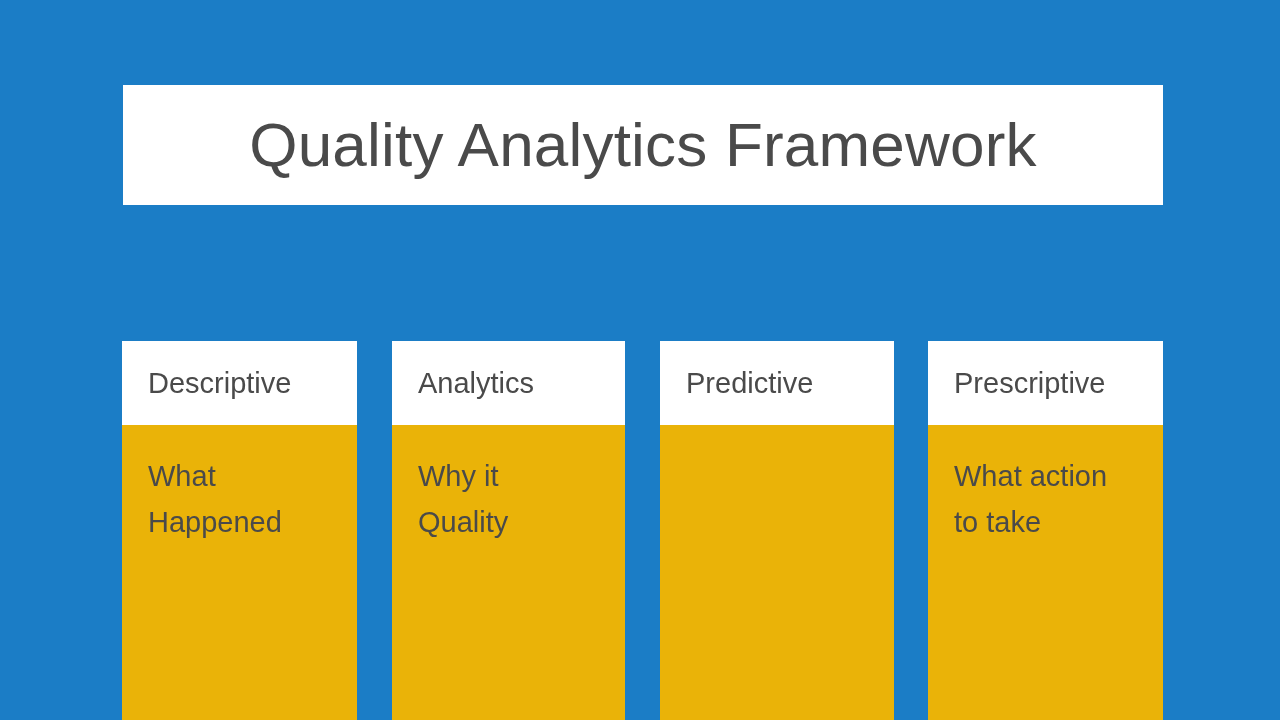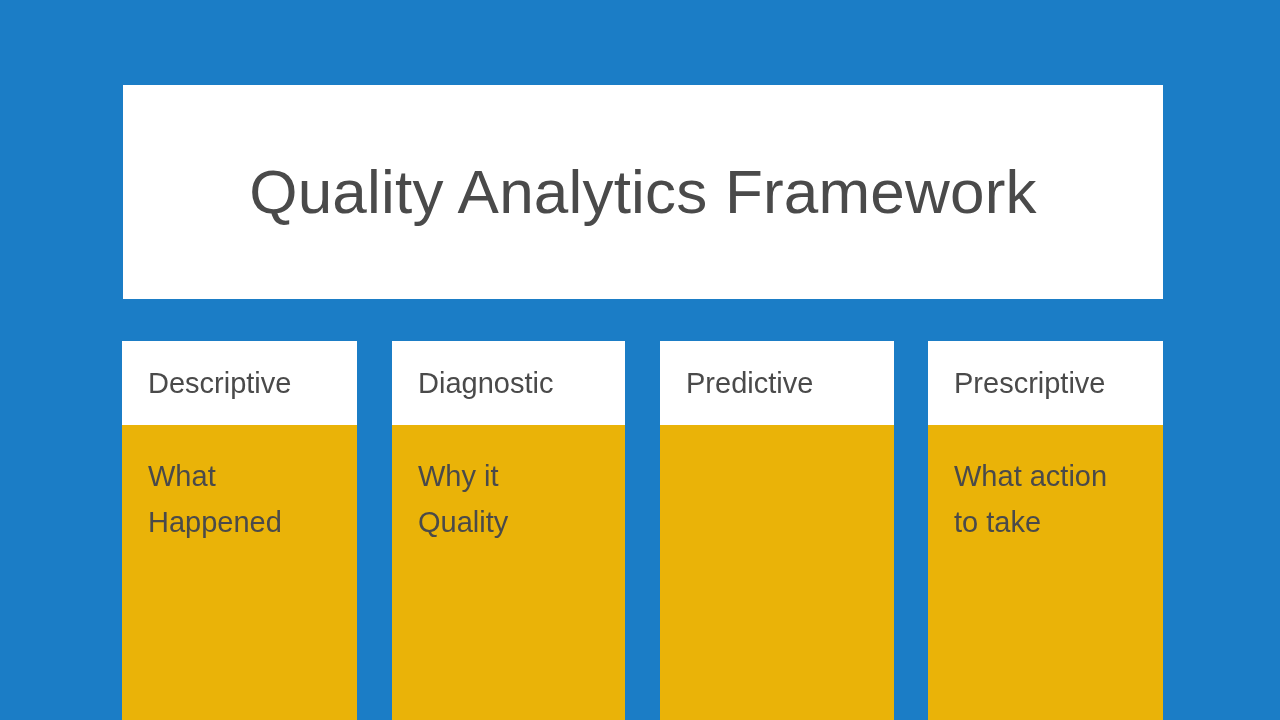--- a/index.html
+++ b/index.html
@@ -21,21 +21,21 @@
     height: 720px;
     background: #1b7dc6;
   }
 
   
   #title-banner {
     position: absolute;
     left: 123px;
     top: 85px;
     width: 1040px;
-    height: 214px;
+    height: 120px;
     background: #ffffff;
     display: flex;
     align-items: center;
     justify-content: center;
   }
   #title-text {
     font-size: 62px;
     font-weight: 400;
     color: #4a4a4a;
     letter-spacing: 0.2px;
@@ -112,21 +112,21 @@
         <span class="card-header-text">Descriptive</span>
       </div>
       <div class="card-body">
         <span class="card-body-text">What
 Happened</span>
       </div>
     </div>
 
     <div class="card card-1">
       <div class="card-header">
-        <span class="card-header-text">Diagnostic</span>
+        <span class="card-header-text">Analytics</span>
       </div>
       <div class="card-body">
         <span class="card-body-text">Why it
 Quality</span>
       </div>
     </div>
 
     <div class="card card-2">
       <div class="card-header">
         <span class="card-header-text">Predictive</span>

